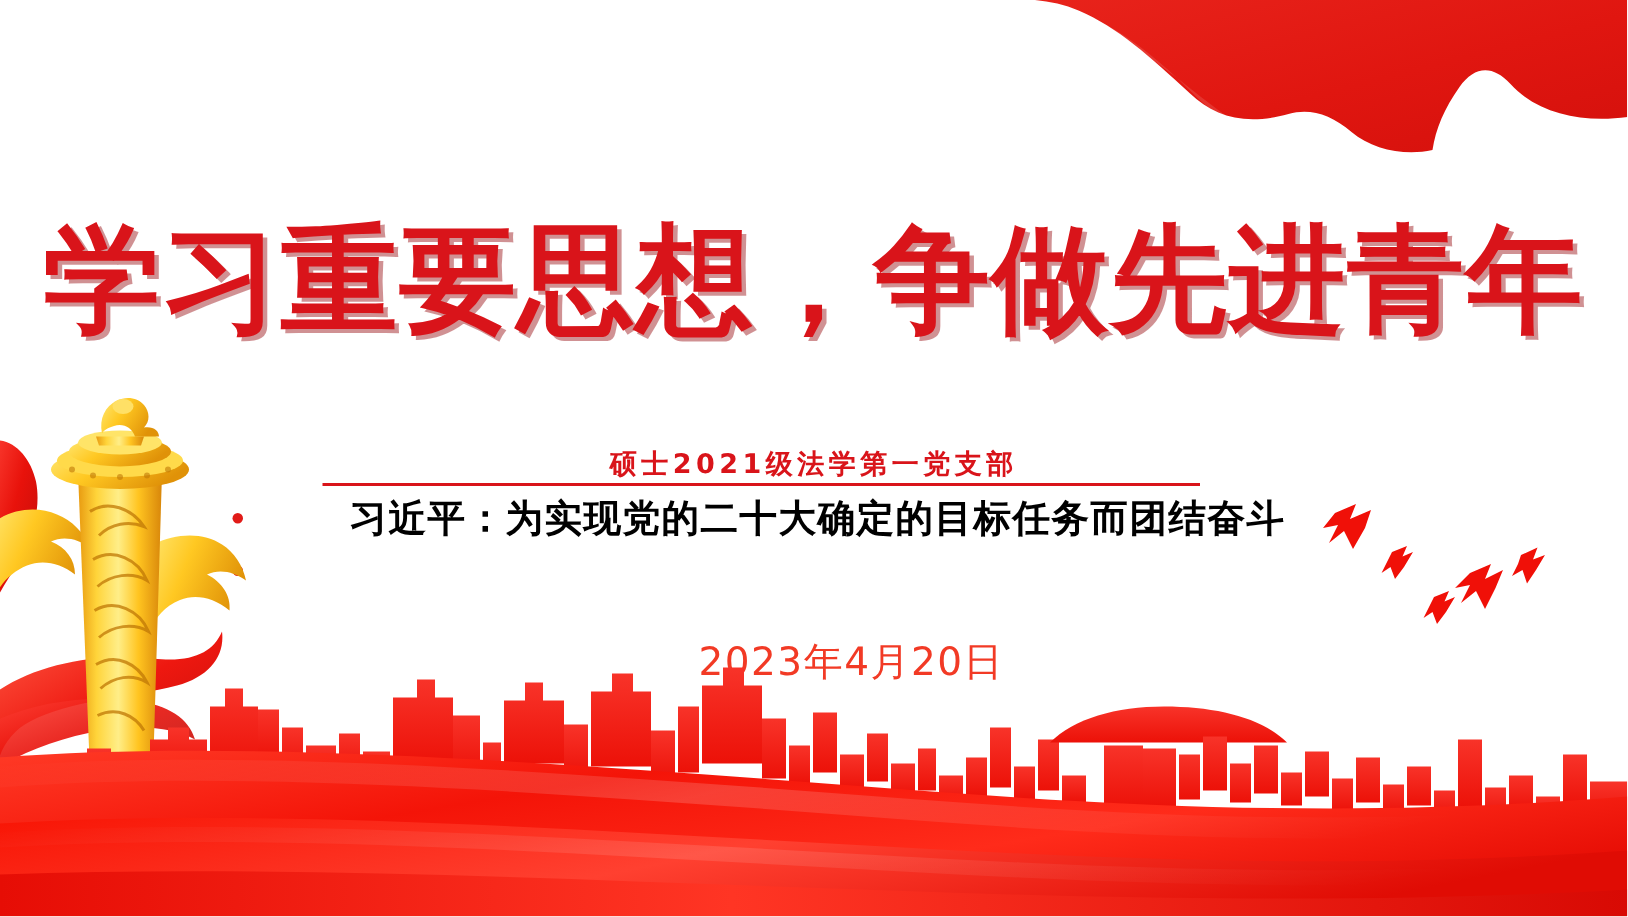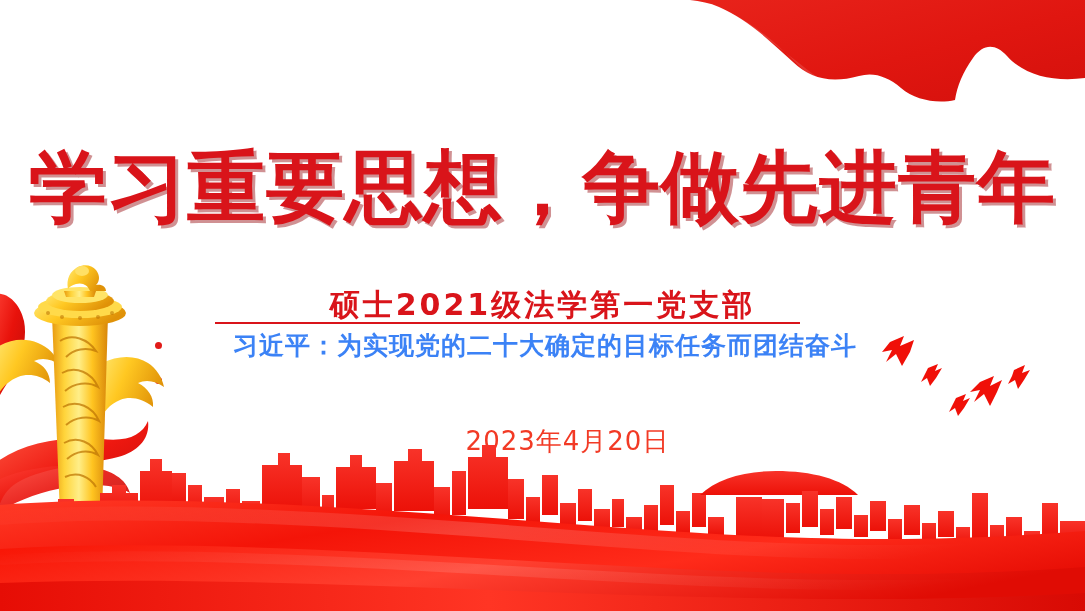--- a/index.html
+++ b/index.html
@@ -25,37 +25,37 @@
     position:absolute;left:0;top:148px;width:1085px;
     text-align:center;
     font-size:78px;line-height:1;
     font-weight:bold;
     color:#D9141A;
     letter-spacing:1px;
     text-shadow:3px 3px 0 rgba(150,12,16,.45);
     white-space:nowrap;
   }
   .subtitle{
-    position:absolute;left:0;top:288px;width:1085px;
+    position:absolute;left:0;top:300px;width:1085px;
     text-align:center;
-    font-size:30px;line-height:1.15;font-weight:bold;
+    font-size:18px;line-height:1.15;font-weight:bold;
     color:#D9141A;letter-spacing:3px;white-space:nowrap;
   }
   .subtitle-rule{
     position:absolute;left:215px;top:322px;width:585px;height:2px;
     background:#D9141A;
   }
   .bullets{
     position:absolute;left:150px;top:328px;width:790px;
     list-style:none;margin:0;padding:0;
   }
   .bullets li{
     position:relative;
     font-size:25px;line-height:1.42;
-    color:#3b82f6;font-weight:bold;
+    color:#000000;font-weight:bold;
     text-align:center;letter-spacing:1px;white-space:nowrap;
   }
   .bullets li .dot{
     position:absolute;left:5px;top:.55em;
     width:7px;height:7px;border-radius:50%;background:#E11B18;
   }
   .date{
     position:absolute;left:0;top:424px;width:1085px;
     text-align:center;font-size:26px;color:#F23A25;
     letter-spacing:1px;white-space:nowrap;padding-left:25px;

